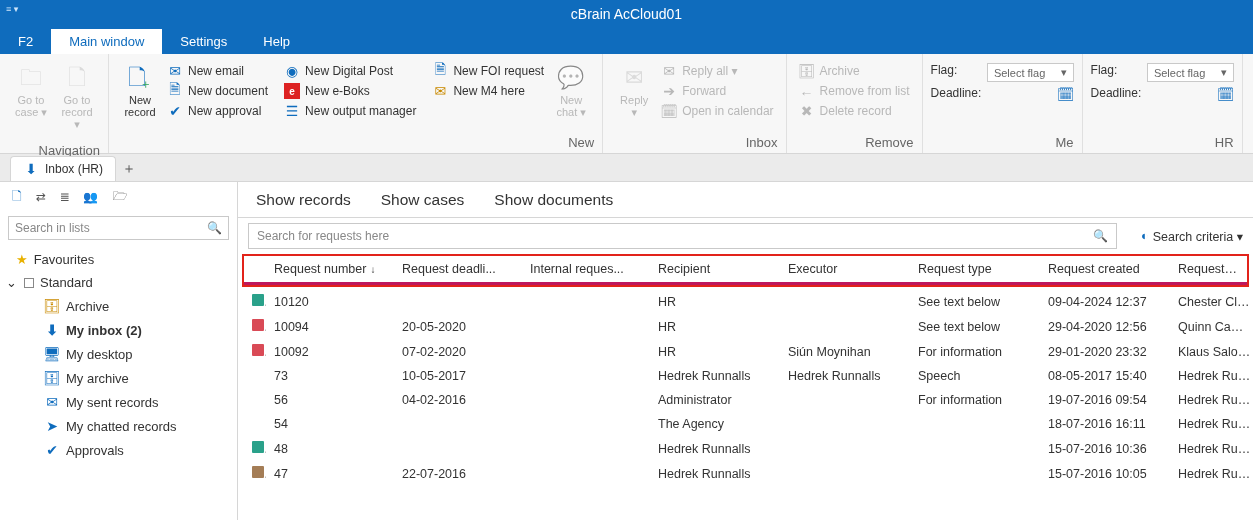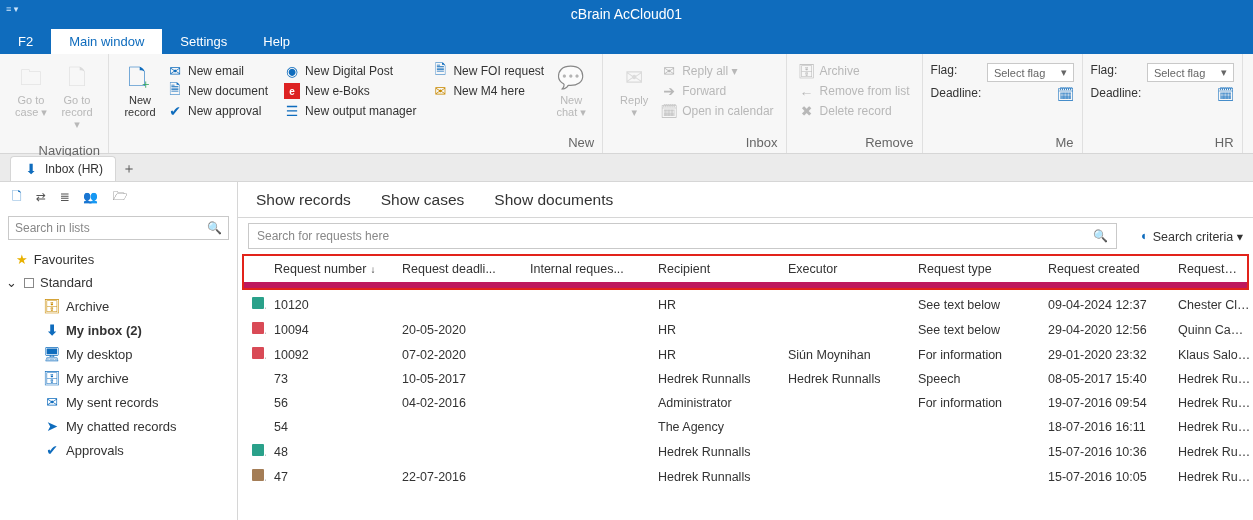--- a/index.html
+++ b/index.html
@@ -53,21 +53,21 @@
 .viewtab { padding: 6px 4px; cursor: pointer; }
 .viewtab.active { border: 2px solid #e2231a; padding: 4px 10px; position: relative; }
 .viewtab.active::after { content: ""; position: absolute; left: 6px; right: 6px; bottom: 1px; height: 3px; background: #0f6cbd; }
 
 .searchrow { display: flex; align-items: center; padding: 5px 10px; gap: 24px; }
 .searchbox { flex: 1; border: 1px solid #c9c9c9; height: 26px; display: flex; align-items: center; justify-content: space-between; padding: 0 8px; color: #888; }
 .criteria { display: flex; align-items: center; gap: 4px; font-size: 12.5px; }
 
 .tablewrap { border: 2px solid #e2231a; margin: 0 4px 2px 4px; }
 table { width: 100%; border-collapse: collapse; table-layout: fixed; }
-th { text-align: left; font-weight: 400; font-size: 12.5px; padding: 6px 8px; border-bottom: 6px solid #be185d; background: #fff; white-space: nowrap; overflow: hidden; text-overflow: ellipsis; }
+th { text-align: left; font-weight: 400; font-size: 12.5px; padding: 6px 8px; border-bottom: 3px solid #be185d; background: #fff; white-space: nowrap; overflow: hidden; text-overflow: ellipsis; }
 th .sort { font-size: 10px; margin-left: 4px; }
 
 tbody { font-size: 12.5px; }
 td { padding: 5px 8px; white-space: nowrap; overflow: hidden; text-overflow: ellipsis; }
 .rowicon { width: 12px; height: 12px; display: inline-block; border-radius: 1px; }
 .ri-teal { background: #2aa18a; }
 .ri-red { background: #d94a56; }
 .ri-brown { background: #a47d56; }
 </style>
 </head>

